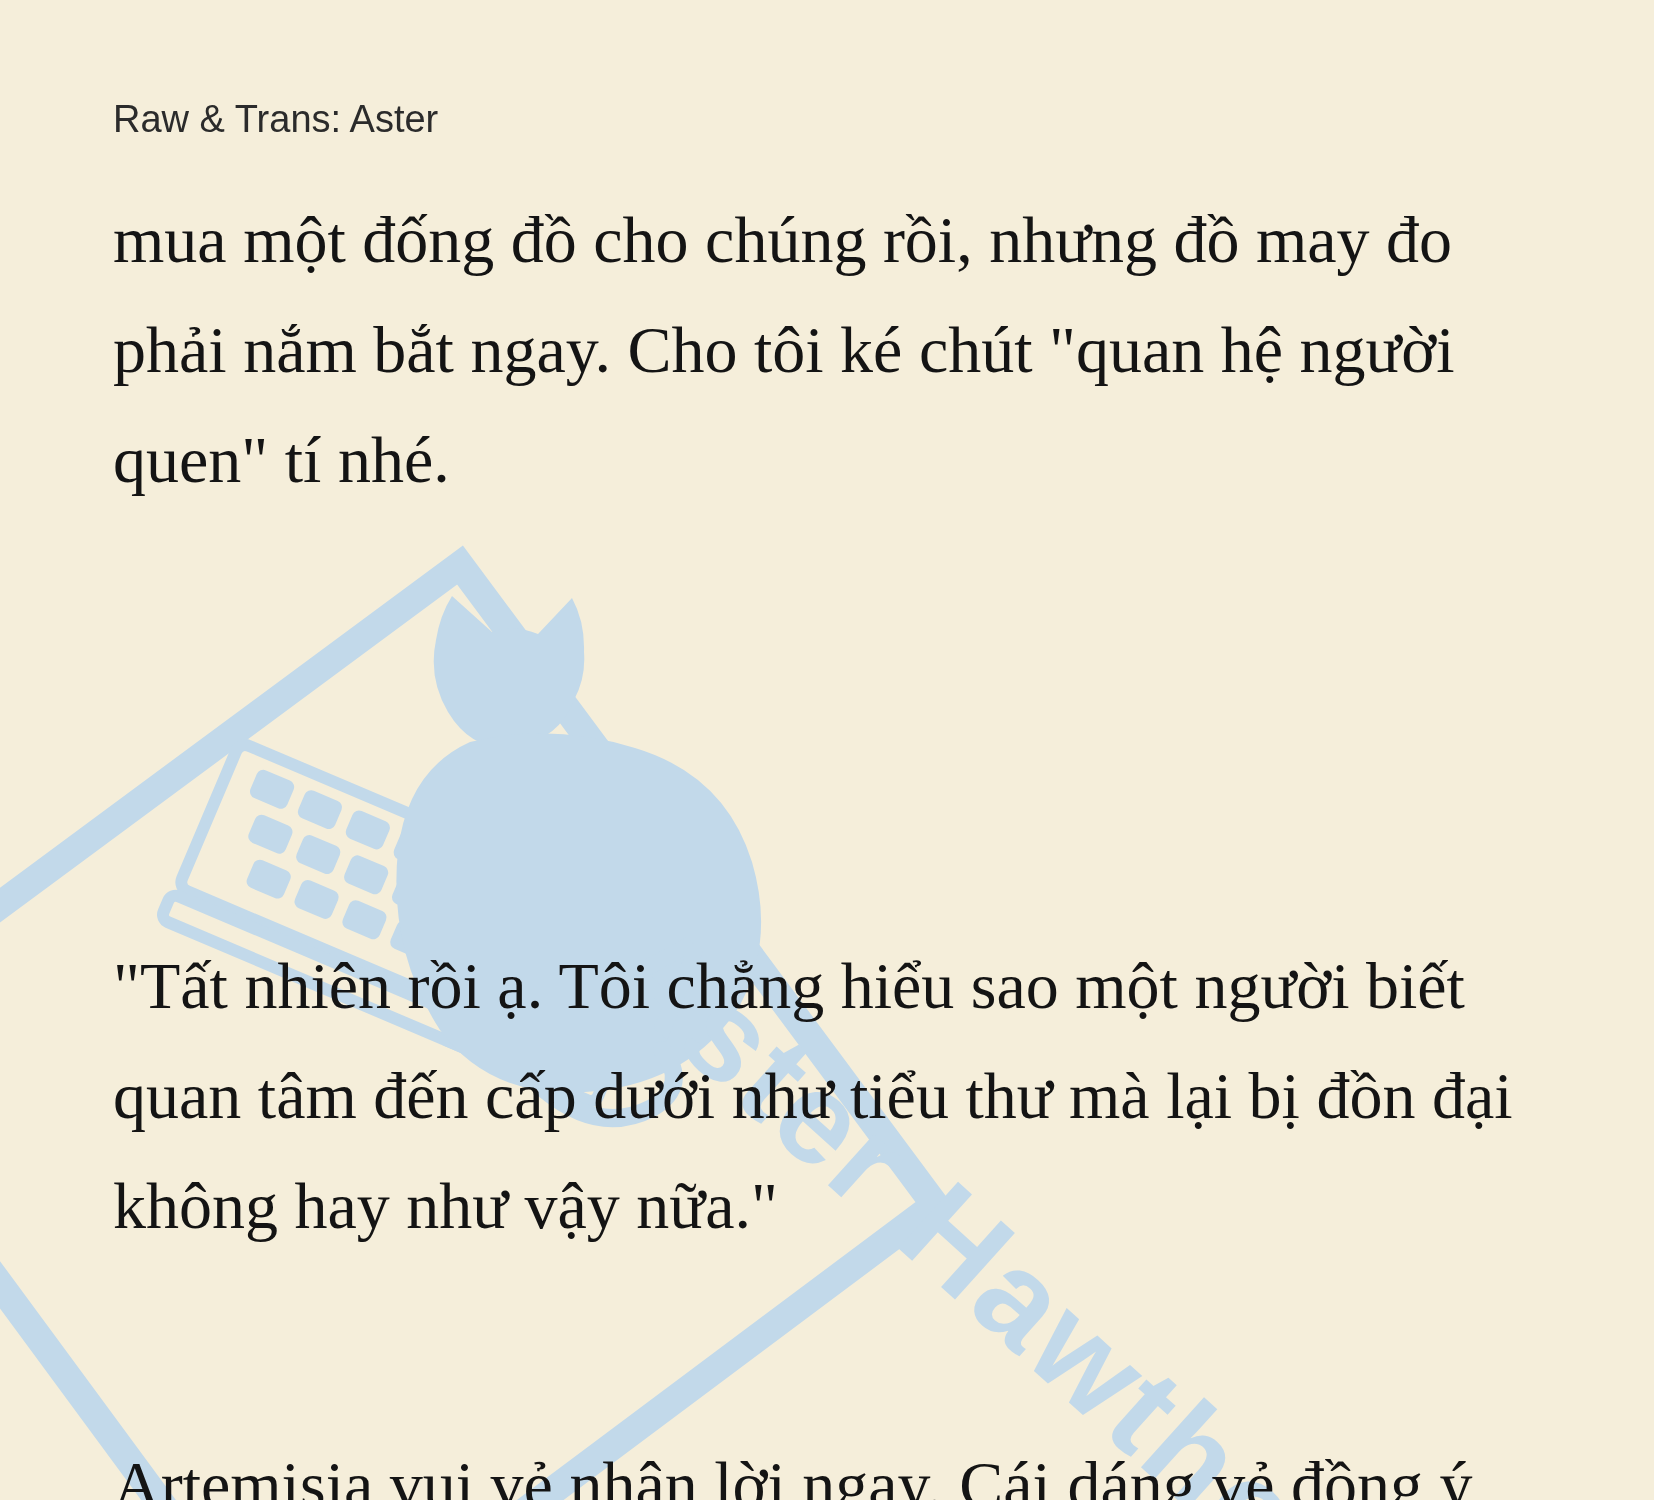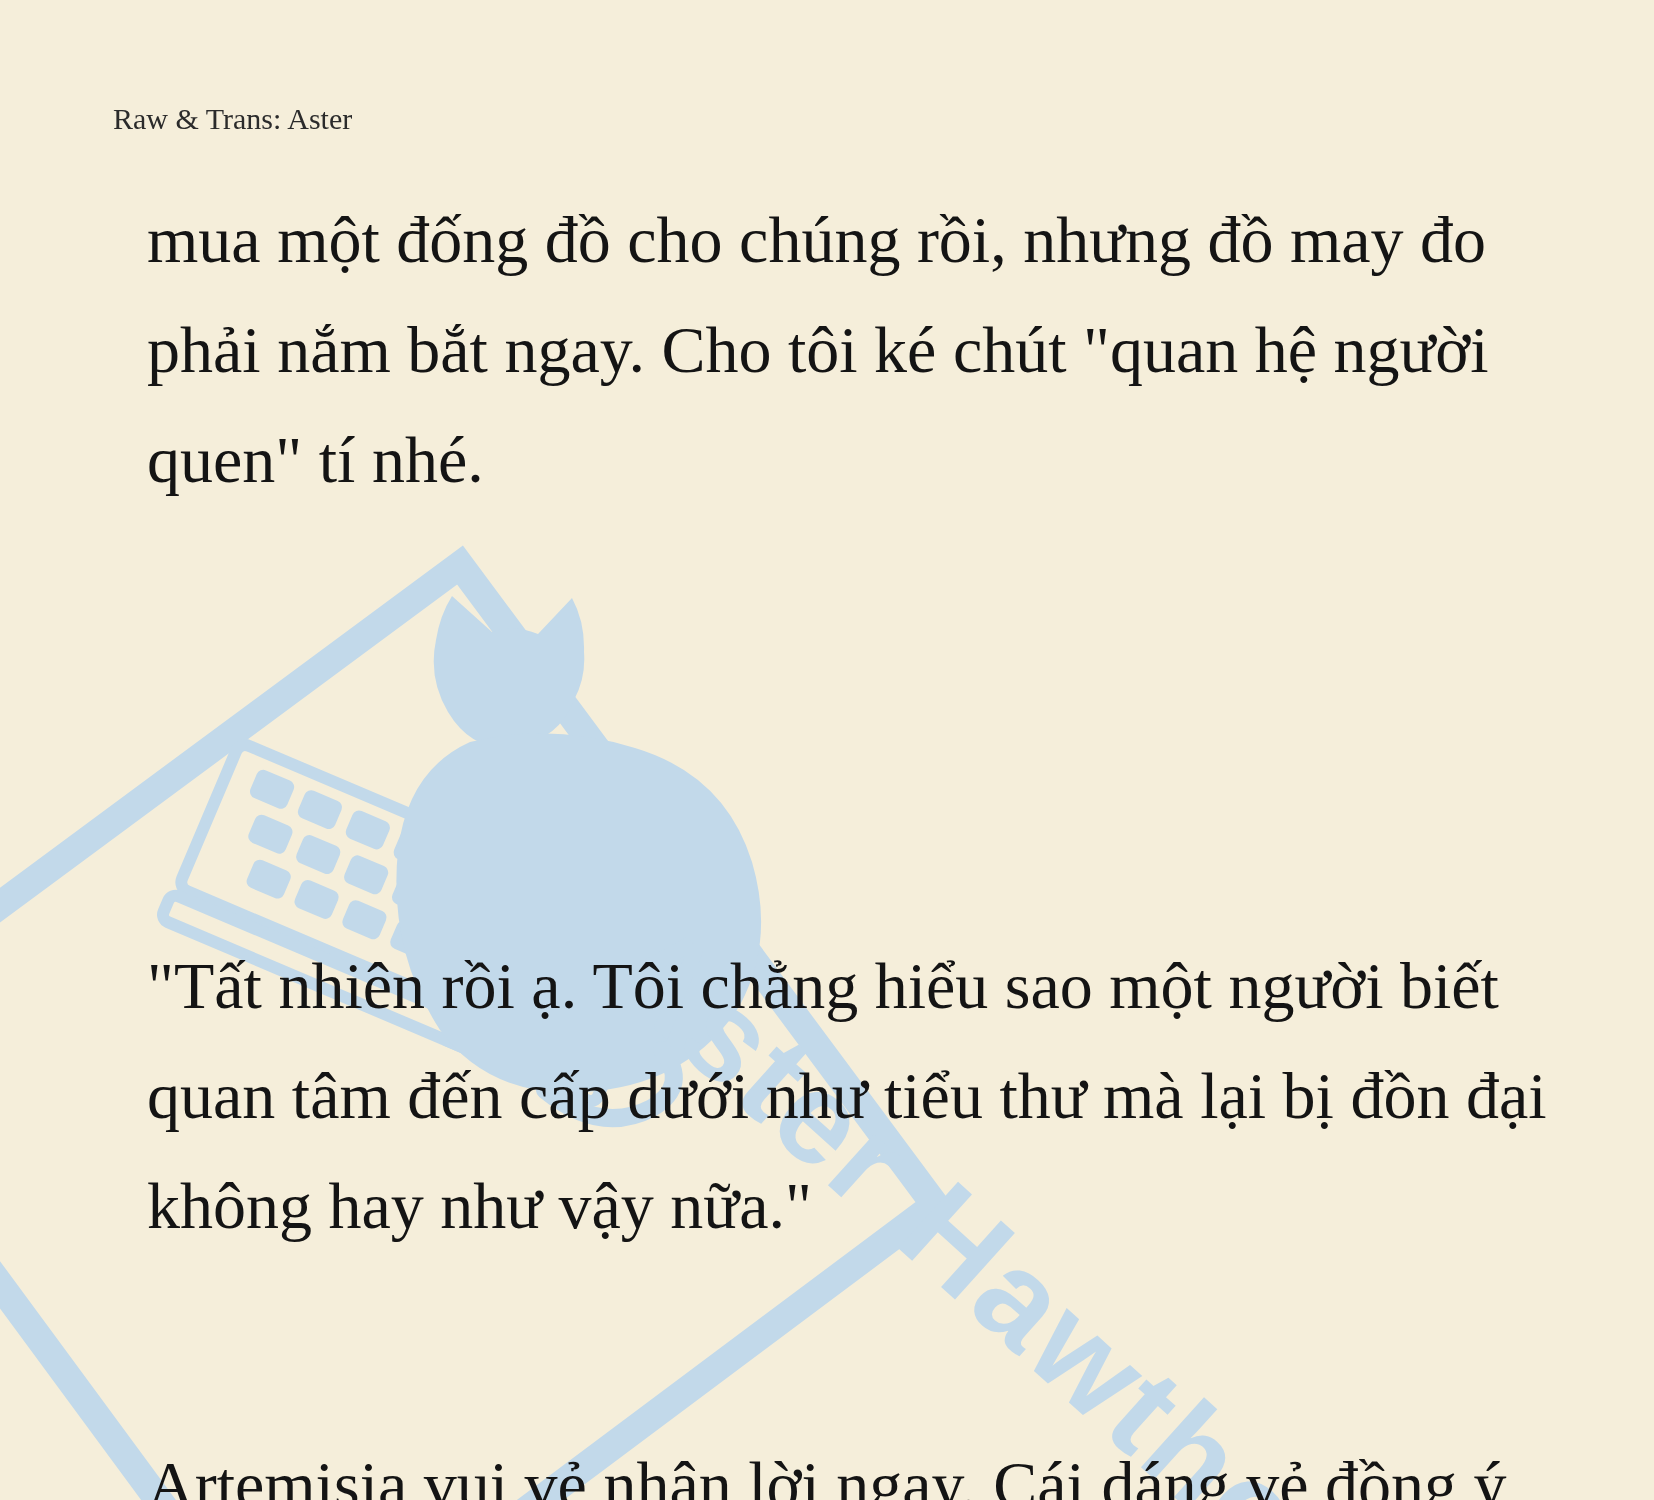--- a/index.html
+++ b/index.html
@@ -31,35 +31,34 @@
     font-family: "Liberation Sans", sans-serif;
     font-weight: bold;
     font-size: 130px;
     letter-spacing: 4px;
   }
   .credit {
     position: absolute;
     left: 113px;
     top: 101px;
     z-index: 2;
-    font-family: Liberation Serif, serif;
-    font-size: 30px;
+    font-family: Liberation Sans, sans-serif;
+    font-size: 38px;
     line-height: 36px;
     color: var(--header-ink, #2b2b2b);
     white-space: nowrap;
   }
   .bodytext {
     position: absolute;
     left: 113px;
     z-index: 1;
     font-family: "Liberation Serif", serif;
     font-size: 66px;
     line-height: 110px;
     color: var(--ink, #141414);
-    margin-left: 34px;
   }
   .bodytext .line { white-space: nowrap; }
   .para1 { top: 185px; }
   .para2 { top: 931px; }
   .para3 { top: 1430px; }
 </style>
 </head>
 <body>
 
 <div id="page">

